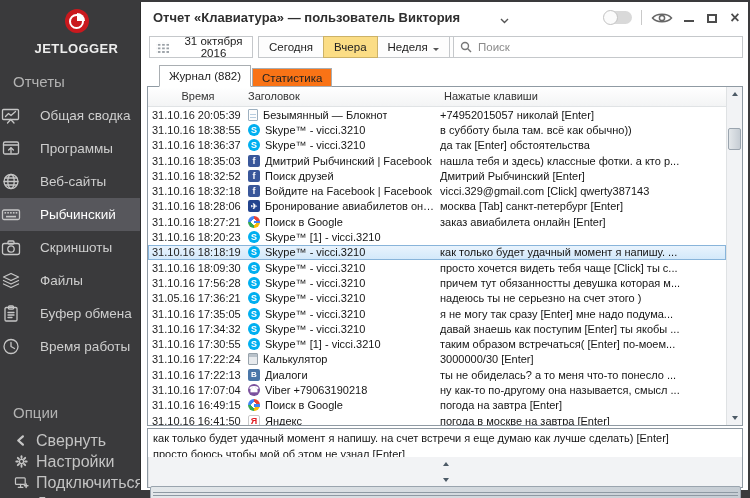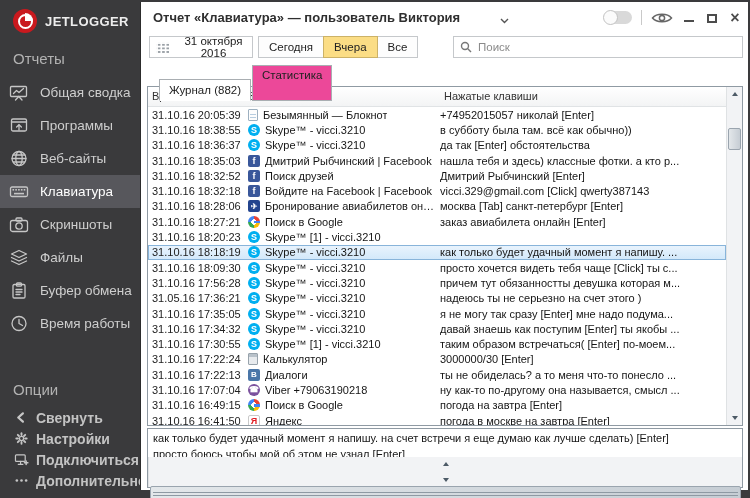--- a/index.html
+++ b/index.html
@@ -1,38 +1,38 @@
 <!DOCTYPE html>
 <html><head>
 <meta charset="utf-8">
 <style>
   html,body{margin:0;padding:0;background:#222;}
   .window{position:relative;width:750px;height:498px;background:#3a3a3c;overflow:hidden;
           font-family:"Liberation Sans",sans-serif;}
 
   
   .sidebar{position:absolute;left:0;top:0;bottom:0;width:140px;background:#3a3a3c;}
-  .logo{display:flex;align-items:center;gap:8px;padding:9px 0 2px 13px;}
+  .logo{display:flex;align-items:center;gap:8px;padding:9px 0 2px 13px;flex-direction:column;}
   .logo-mark{width:24px;height:24px;border-radius:50%;background:#c9191e;position:relative;flex:0 0 24px;}
   .logo-mark::before{content:"";position:absolute;inset:4.5px;border-radius:50%;border:2.5px solid #fff;}
   .logo-mark::after{content:"";position:absolute;left:12px;top:4px;width:8px;height:8px;border-radius:0 8px 0 0;background:#fff;}
   .logo-text{font-size:13px;font-weight:bold;color:#ededed;letter-spacing:.4px;}
   .sb-title{font-size:15px;color:#b2b2b2;padding:15px 0 9px 13px;}
   .sb-title.second{margin-top:26px;}
-  .sb-item{display:flex;align-items:center;gap:10px;height:33px;padding-left:8px;cursor:default;}
+  .sb-item{display:flex;align-items:center;gap:18px;height:33px;padding-left:0;cursor:default;}
   .sb-item.active{background:#57575c;}
   .sbicon{width:22px;height:17px;display:flex;align-items:center;justify-content:center;flex:0 0 22px;}
   .sbicon svg{width:22px;height:17px;stroke:#c6c6c6;fill:none;stroke-width:1.3;stroke-linecap:round;stroke-linejoin:round;}
   .sbicon svg .f{fill:#c6c6c6;stroke:none;}
   .sb-label{font-size:13.5px;color:#cecece;white-space:nowrap;}
   .sb-item.active .sb-label{color:#ffffff;}
   .sb-item.compact{height:21px;gap:7px;padding-left:14px;}
   .sb-item.compact .sbicon{width:15px;flex:0 0 15px;height:13px;}
   .sb-item.compact .sbicon svg{width:15px;height:13px;}
-  .sb-item.compact .sb-label{font-size:14px;color:#c3c3c3;font-weight:bold;}
+  .sb-item.compact .sb-label{font-size:16px;color:#c3c3c3;}
 
   
   .main{position:absolute;left:140px;top:2px;right:2px;bottom:8px;background:#fff;border-left:1px solid #2c2c2c;}
 
   .titlebar{position:absolute;left:0;top:0;right:0;height:31px;display:flex;align-items:center;gap:34px;}
   .title{margin-left:12px;font-size:13px;font-weight:bold;color:#2f2f2f;white-space:nowrap;}
   .title-chev{margin-left:6px;margin-top:3px;}
   .controls{position:absolute;right:6px;top:0;height:31px;display:flex;align-items:center;gap:9px;}
   .toggle{width:28px;height:13px;border-radius:7px;background:#d9d9d9;position:relative;}
   .knob{position:absolute;left:-1px;top:-1px;width:15px;height:15px;border-radius:50%;background:#fbfbfb;border:1px solid #c2c2c2;box-sizing:border-box;}
@@ -53,30 +53,30 @@
         display:flex;align-items:center;justify-content:center;gap:5px;box-sizing:border-box;font-family:inherit;}
   .fbtn.active{background:#fbdd85;border-color:#ccb267;z-index:1;position:relative;}
   .dd{width:0;height:0;border:3.5px solid transparent;border-top-color:#555;margin-top:7px;}
   .search{position:absolute;left:312px;right:5px;top:3px;height:22px;border:1px solid #c5c8cb;background:#fff;
           display:flex;align-items:center;box-sizing:border-box;}
   .search svg{margin:0 4px 0 6px;flex:0 0 12px;}
   .search input{border:0;outline:0;flex:1;font-size:11.5px;font-family:inherit;color:#333;background:transparent;}
   .search input::placeholder{color:#8b8b8b;}
 
   .tabs{position:absolute;left:6px;top:63px;display:flex;align-items:flex-end;z-index:3;}
-  .tab{font-size:11.5px;color:#222;padding:0 9px;background:#ec4899;border:1px solid #a9aeb2;height:36px;line-height:19px;box-sizing:border-box;white-space:nowrap;}
+  .tab{font-size:11.5px;color:#222;padding:0 9px;background:#f97316;border:1px solid #a9aeb2;height:19px;line-height:19px;box-sizing:border-box;white-space:nowrap;}
   .tab.active{height:22px;line-height:21px;background:#fff;border-bottom:1px solid #fff;margin-left:12px;}
   .tab:not(.active){margin-left:1px;}
 
   .grid{position:absolute;left:6px;right:5px;top:84px;height:340px;border:1px solid #8f9aa3;display:flex;box-sizing:border-box;background:#fff;z-index:2;}
   .grid-left{flex:1;min-width:0;display:flex;flex-direction:column;}
   .thead{display:flex;flex:0 0 19px;height:19px;line-height:19px;font-size:11px;color:#333;
          background:linear-gradient(#ffffff,#f3f4f5);border-bottom:1px solid #e0e3e5;}
   .th{padding-left:4px;box-sizing:border-box;white-space:nowrap;overflow:hidden;}
-  .th0{width:96px;flex:0 0 96px;}.th1{width:196px;flex:0 0 196px;}.th2{flex:1;}
+  .th0{width:96px;flex:0 0 96px;text-align:center;}.th1{width:196px;flex:0 0 196px;}.th2{flex:1;}
   .tbody{flex:1;overflow:hidden;}
   .tr{display:flex;height:15.3px;align-items:center;font-size:11px;color:#151515;}
   .tr.selected{background:linear-gradient(#eaf4fd,#d2e8fa);box-shadow:inset 0 0 0 1px #88b4da;}
   .td{white-space:nowrap;overflow:hidden;text-overflow:ellipsis;box-sizing:border-box;}
   .c-time{width:96px;flex:0 0 96px;padding-left:4px;color:#222;}
   .c-title{width:196px;flex:0 0 196px;display:flex;align-items:center;gap:5px;padding-left:4px;}
   .c-title .ttl{white-space:nowrap;overflow:hidden;text-overflow:ellipsis;}
   .c-keys{flex:1;padding-right:2px;}
 
   .ic{width:12px;height:12px;flex:0 0 12px;font-size:9px;line-height:12px;text-align:center;color:#fff;font-weight:bold;border-radius:2px;display:inline-block;box-sizing:border-box;position:relative;}
@@ -161,21 +161,21 @@
               <g class="f">
                 <rect x="3.5" y="6" width="1.6" height="1.6"></rect>
                 <rect x="6.3" y="6" width="1.6" height="1.6"></rect>
                 <rect x="9.1" y="6" width="1.6" height="1.6"></rect>
                 <rect x="11.9" y="6" width="1.6" height="1.6"></rect>
                 <rect x="14.7" y="6" width="1.6" height="1.6"></rect>
                 <rect x="5" y="9.8" width="10" height="1.6"></rect>
               </g>
             </svg>
           </span>
-          <span class="sb-label">Клавиатура</span>
+          <span class="sb-label">Рыбчинский</span>
         </div>
         <div class="sb-item">
           <span class="sbicon">
             <svg viewBox="0 0 20 17">
               <rect x="1.5" y="4.5" width="17" height="11" rx="2"></rect>
               <circle cx="10" cy="10" r="3.2"></circle>
               <rect x="7" y="2" width="6" height="3" rx="1"></rect>
             </svg>
           </span>
           <span class="sb-label">Скриншоты</span>
@@ -303,20 +303,24 @@
         <span>31 октября 2016</span>
       </button>
       <div class="filter-group">
           <button class="fbtn">
             <span>Сегодня</span>
           </button>
           <button class="fbtn active">
             <span>Вчера</span>
           </button>
           <button class="fbtn">
+            <span>Неделя</span>
+            <span class="dd"></span>
+          </button>
+          <button class="fbtn">
             <span>Все</span>
           </button>
         </div>
       <div class="search">
         <svg viewBox="0 0 12 12" width="12" height="12">
             <circle cx="5" cy="5" r="3.5" stroke="#777" fill="none" stroke-width="1.4"></circle>
             <line x1="7.8" y1="7.8" x2="11" y2="11" stroke="#777" stroke-width="1.4"></line>
           </svg>
         <input type="text" placeholder="Поиск" style="">
       </div>

